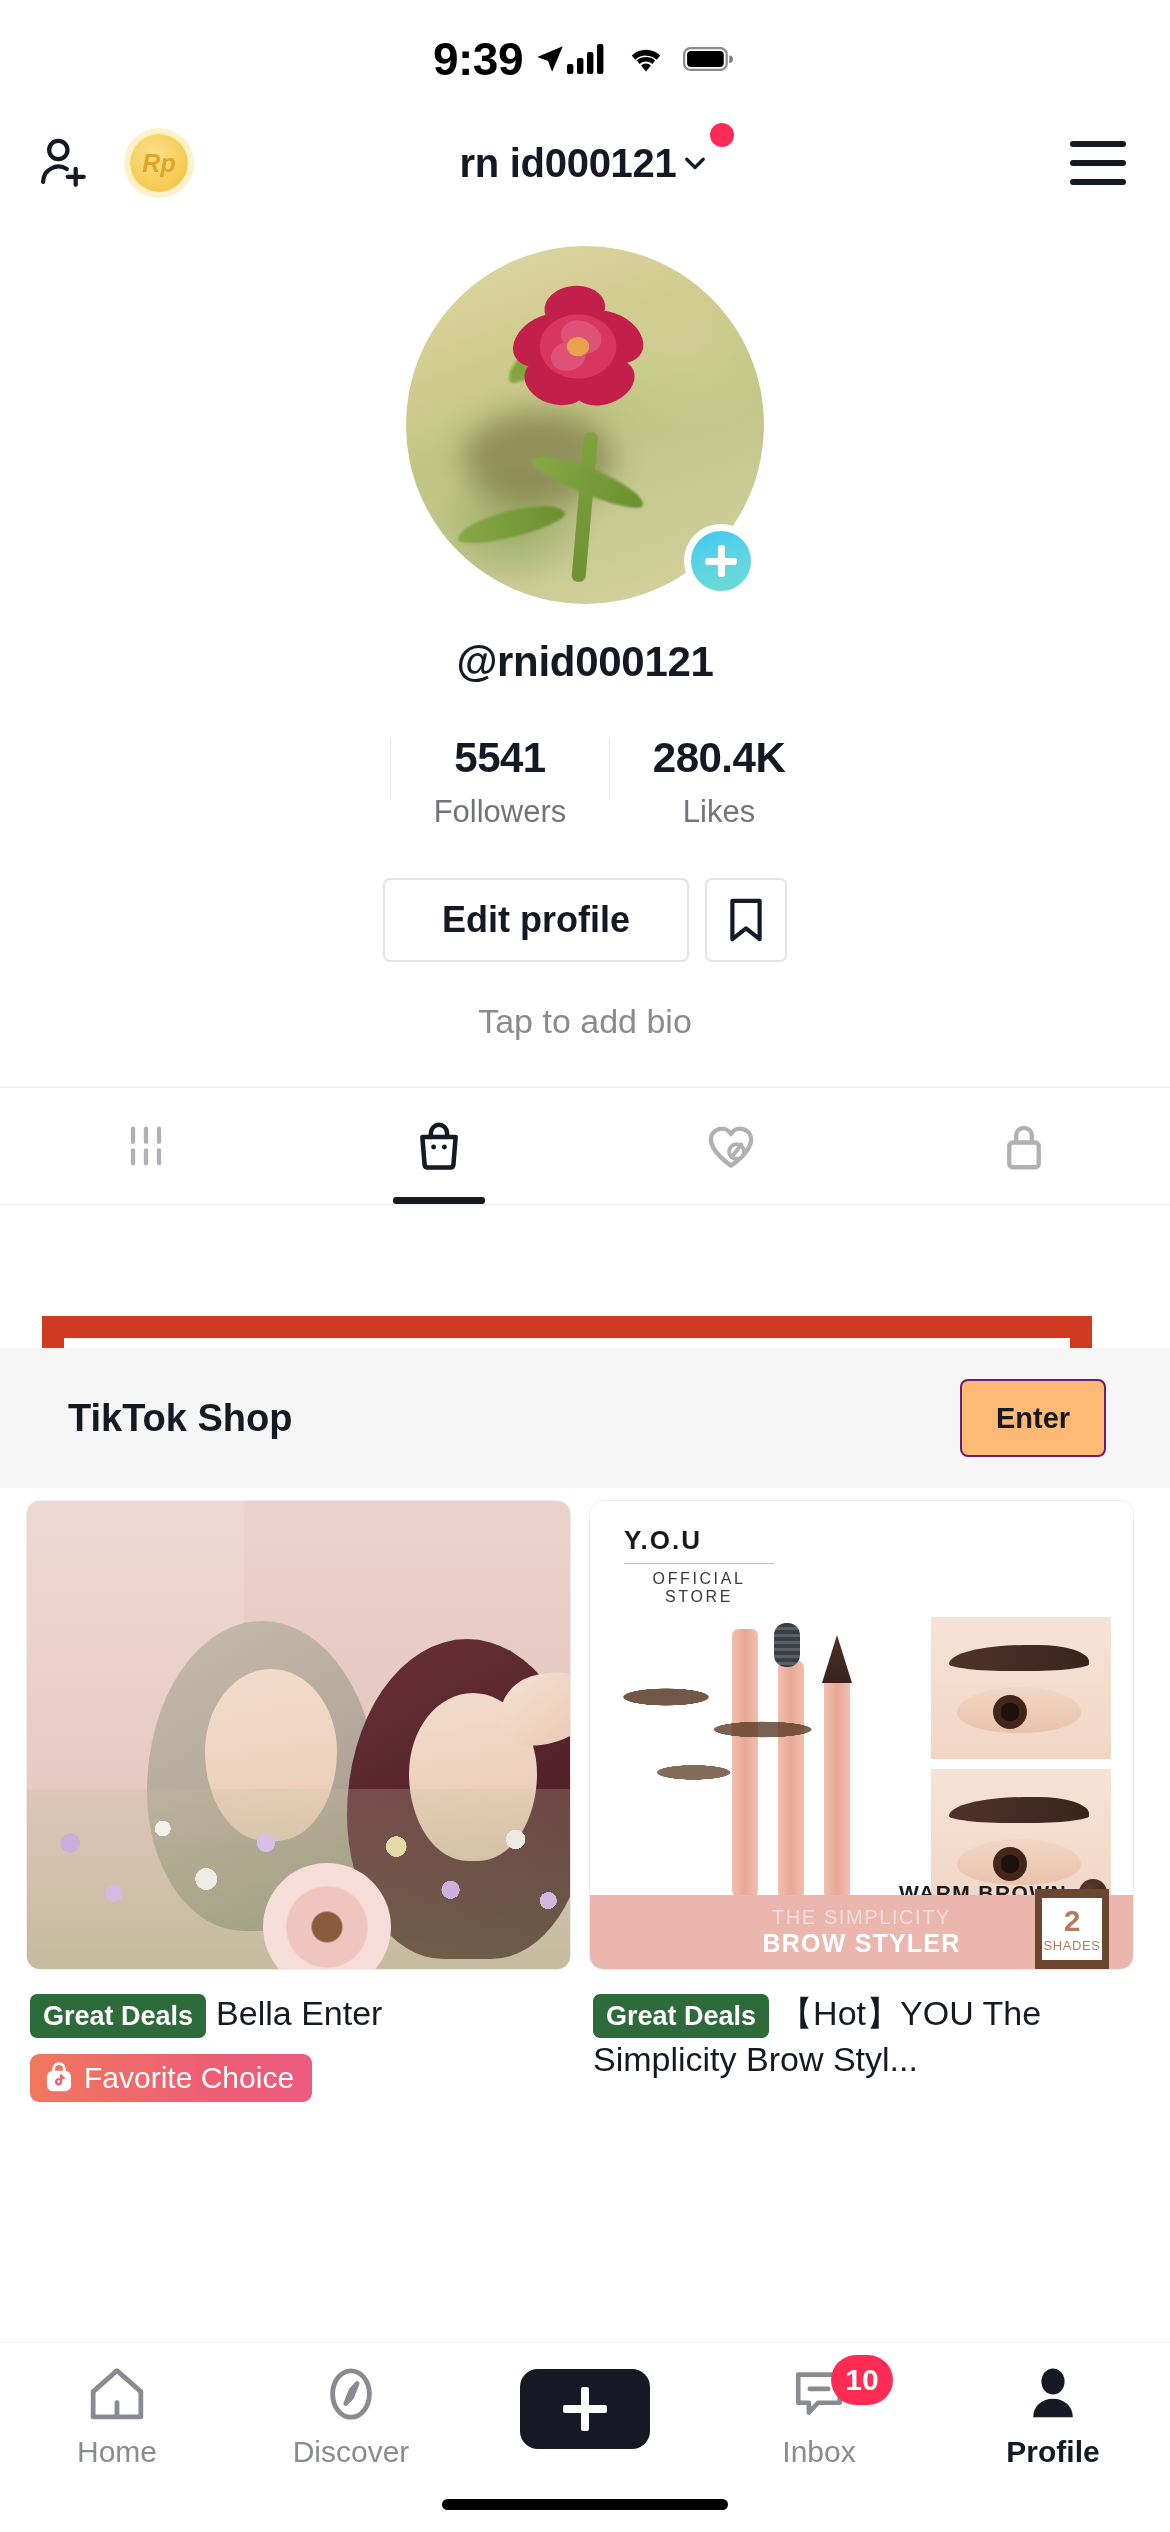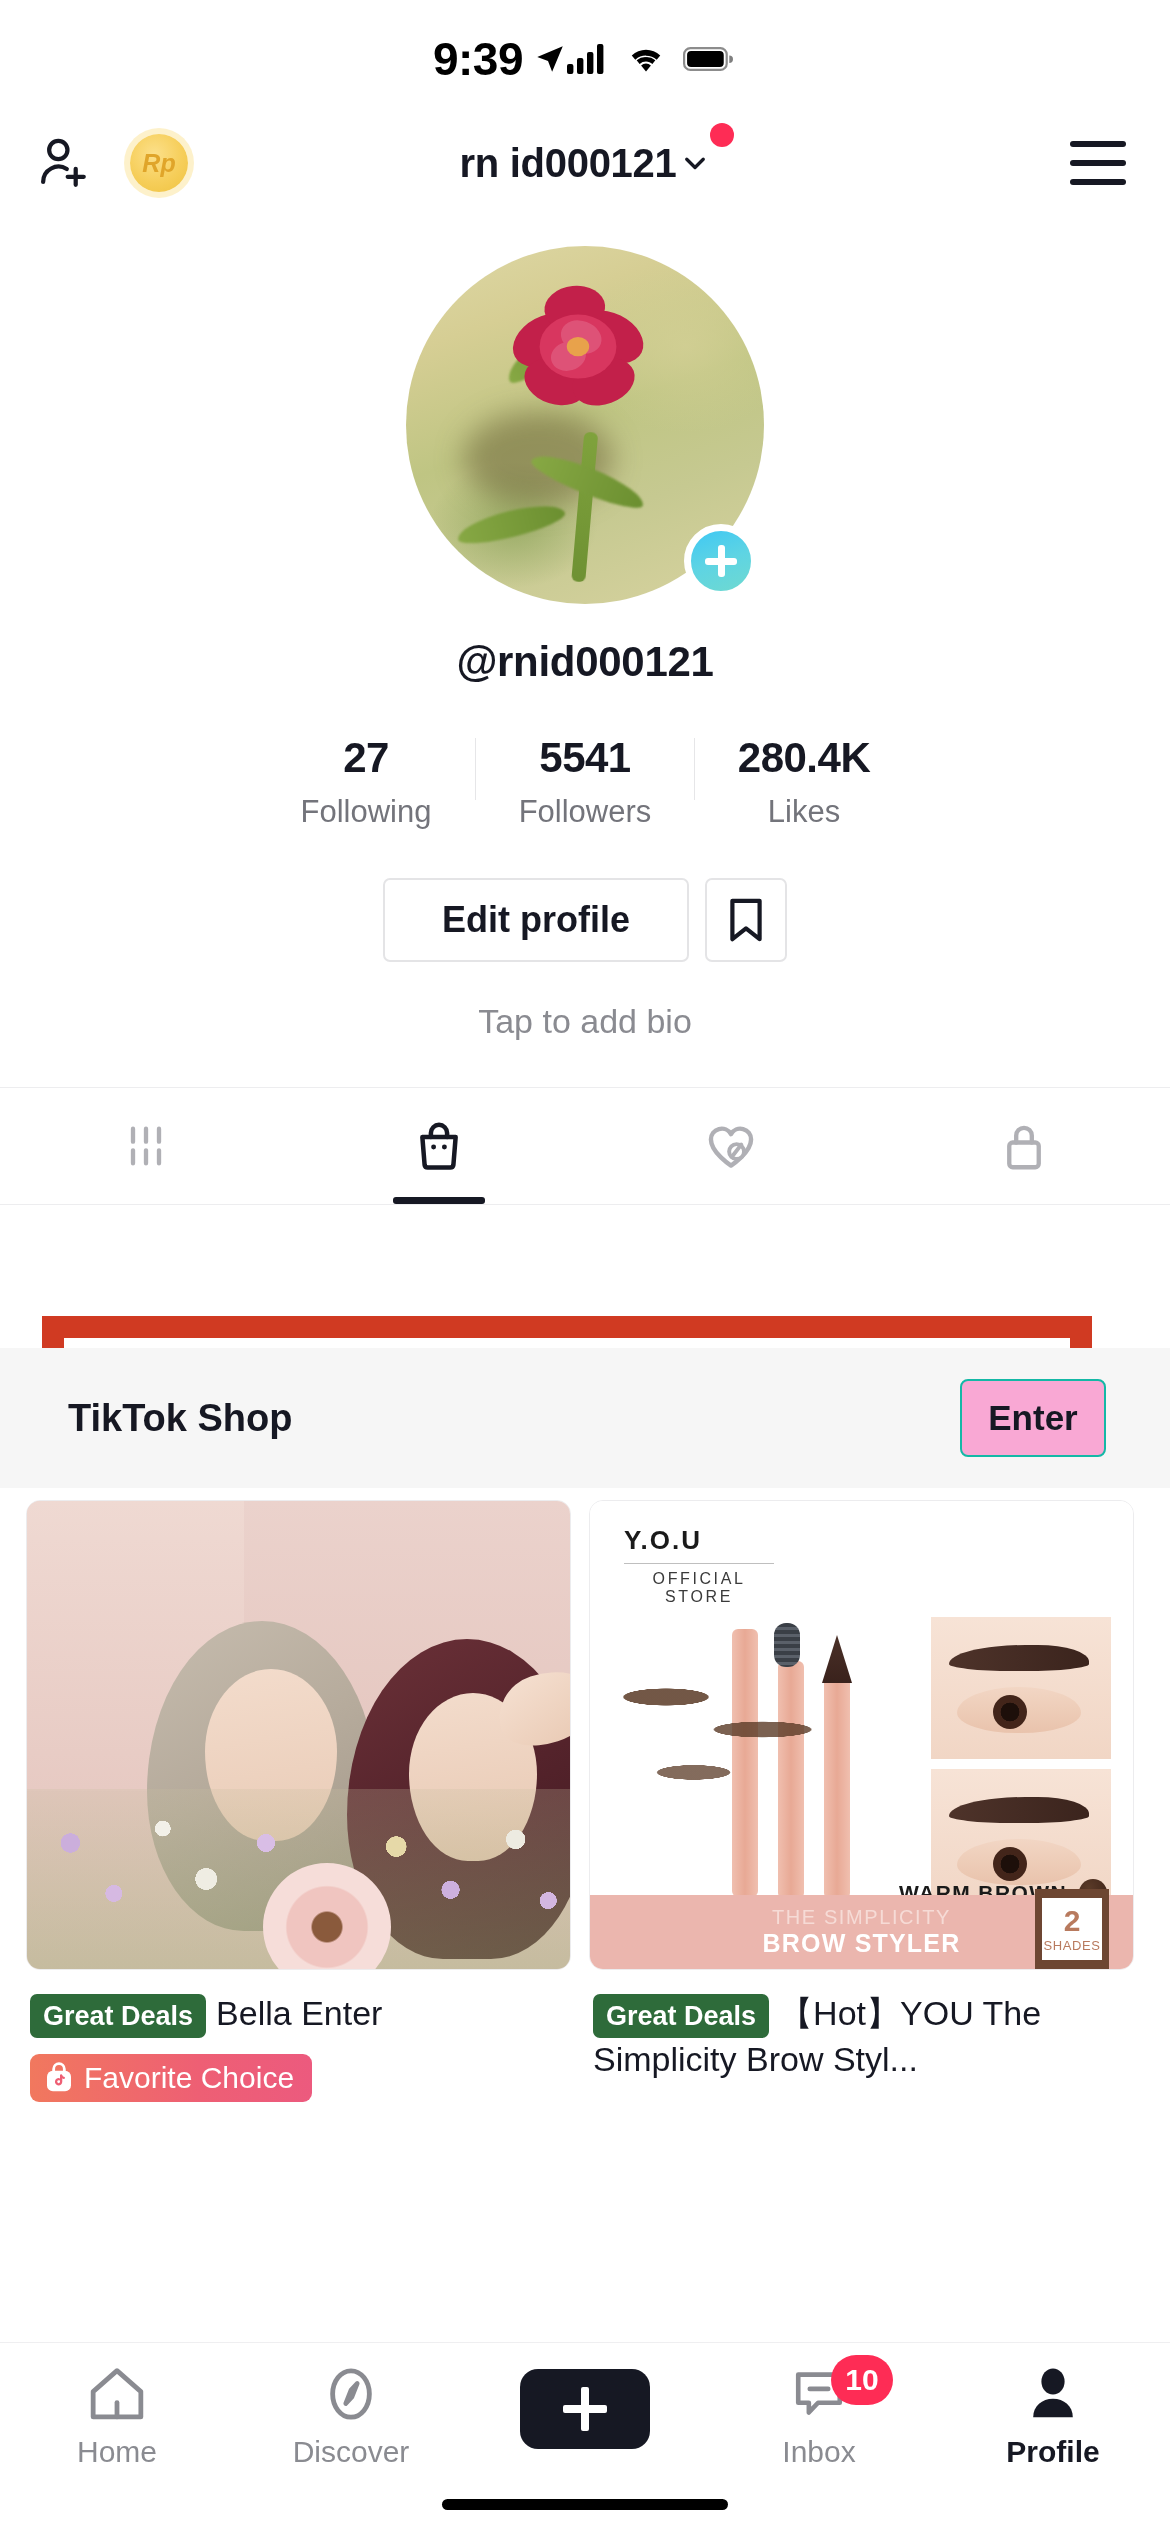--- a/index.html
+++ b/index.html
@@ -131,23 +131,23 @@
     position:absolute; left:42px; top:1316px; width:1050px; height:170px;
     border:22px solid #D03A22; background:#fff;
   }
   .shop-banner {
     position:absolute; left:0; top:1348px; width:1170px; height:140px;
     background:#F6F6F6; display:flex; align-items:center;
     padding:0 64px 0 68px; z-index:3;
   }
   .shop-title { font-size:38px; font-weight:700; color:#161823; }
   .shop-enter {
-    margin-left:auto; width:146px; height:78px; border:2px solid #14b8a6; border-radius:8px;
-    background:#f9a8d4; display:flex; align-items:center; justify-content:center;
-    font-size:35px; font-weight:700; color:#161823;
+    margin-left:auto; width:146px; height:78px; border:2px solid #701a75; border-radius:8px;
+    background:#fdba74; display:flex; align-items:center; justify-content:center;
+    font-size:29px; font-weight:700; color:#161823;
   }
 
   
   .grid {
     position:absolute; top:1500px; left:0; width:1170px;
     display:flex; gap:18px; padding:0 26px;
   }
   .card { width:545px; }
   .card-img {
     width:100%; height:470px; border:1px solid #ECECEE; border-radius:14px;
@@ -391,24 +391,20 @@
         </g>
         <ellipse cx="50" cy="46" rx="7" ry="6" fill="#E8A24B"></ellipse>
       </svg>
     </div>
     <div class="plus-btn"></div>
   </div>
 
   <div class="handle">@rnid000121</div>
 
   <div class="stats">
-    <div class="stat">
-      <div class="stat-num">27</div>
-      <div class="stat-lbl">Following</div>
-    </div>
     <div class="stat-div"></div>
     <div class="stat">
       <div class="stat-num">5541</div>
       <div class="stat-lbl">Followers</div>
     </div>
     <div class="stat-div"></div>
     <div class="stat">
       <div class="stat-num">280.4K</div>
       <div class="stat-lbl">Likes</div>
     </div>

